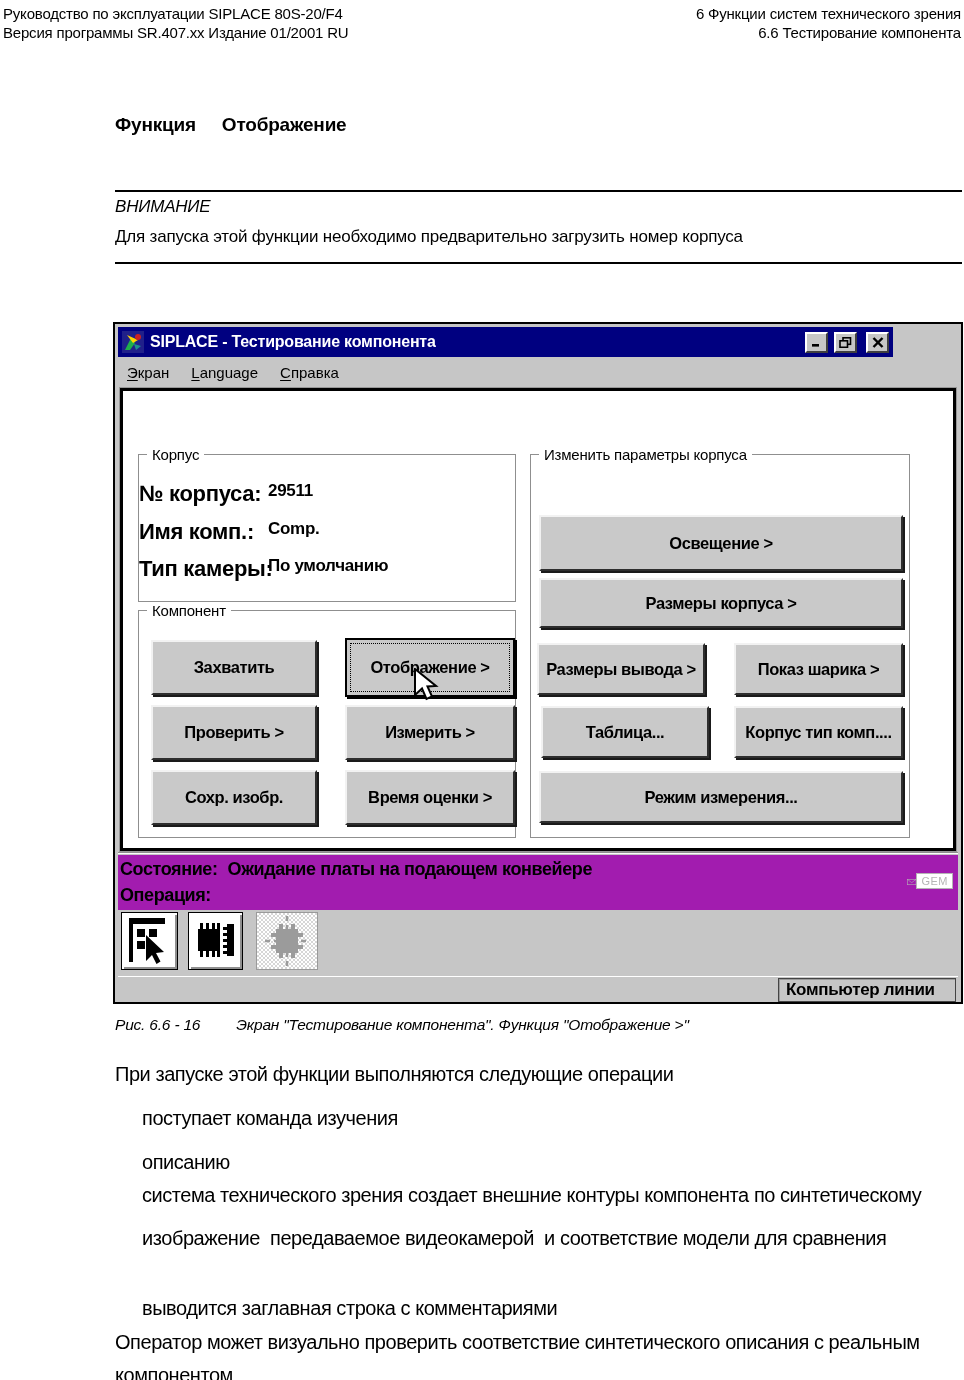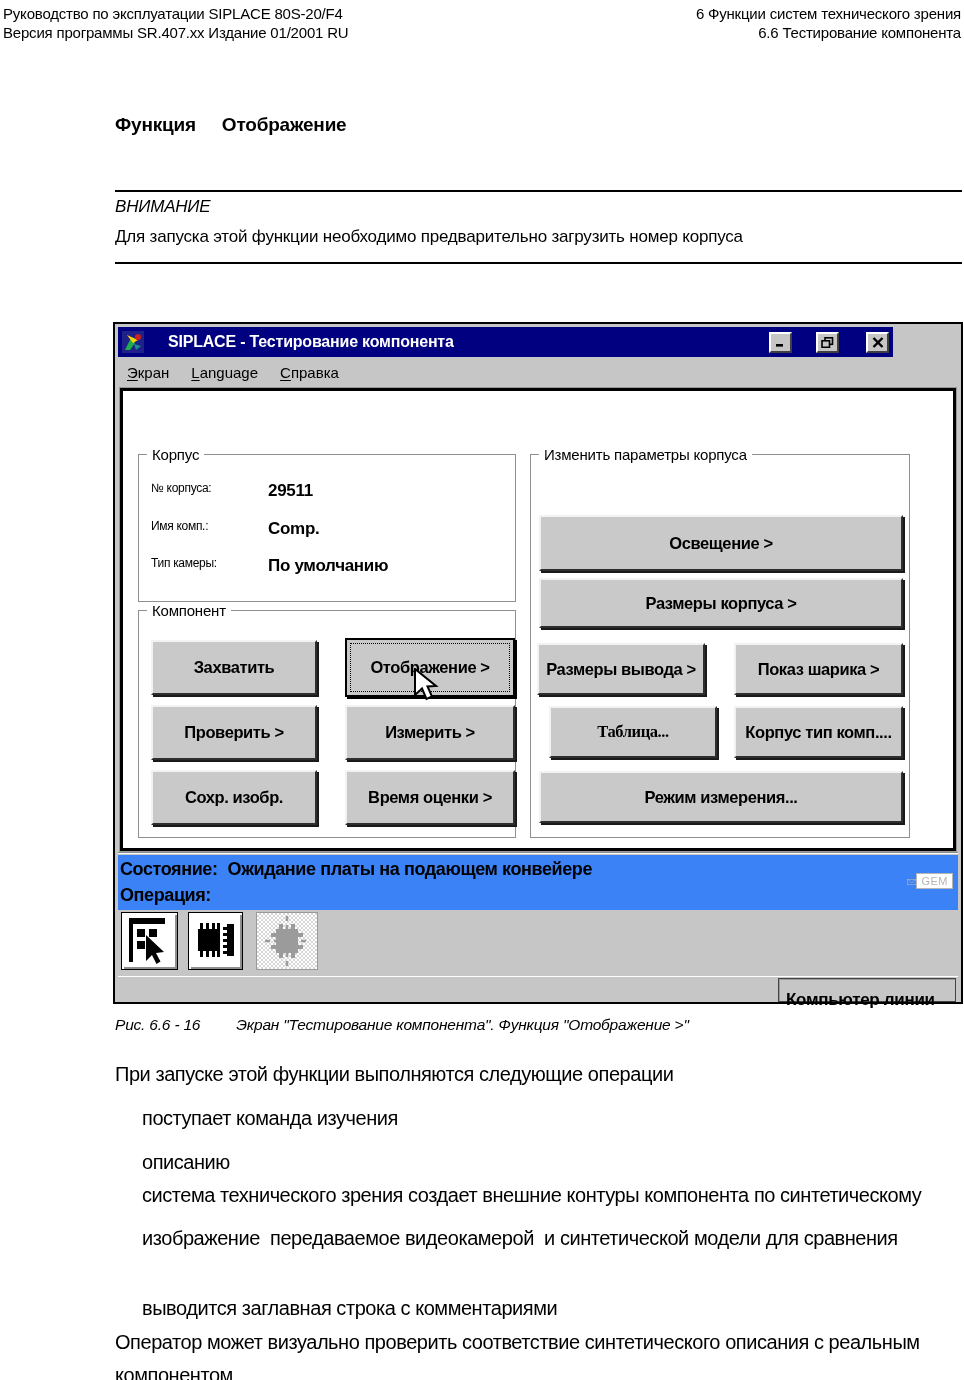--- a/index.html
+++ b/index.html
@@ -14,67 +14,67 @@
   .h-right { right:3px; top:4px; text-align:right; }
 
   
   .sec-heading { left:115px; top:114px; font-size:19px; font-weight:bold; display:flex; gap:26px; letter-spacing:-0.2px; }
   .rule { left:115px; width:847px; height:2px; background:#000; }
   .warn-title { left:115px; top:197px; font-size:17px; letter-spacing:-0.2px;font-style:italic; }
   .warn-text  { left:115px; top:227px; font-size:17px; letter-spacing:-0.2px; }
 
   
   .dialog { left:113px; top:322px; width:850px; height:682px; background:#c6c6c6; border:2px solid #000; }
-  .titlebar { left:3px; top:3px; width:775px; height:30px; background:#000080; display:flex; align-items:center; padding:0 4px; gap:24px; }
+  .titlebar { left:3px; top:3px; width:775px; height:30px; background:#000080; display:flex; align-items:center; padding:0 4px; gap:6px; }
   .title-text { color:#fff; font-weight:bold; font-size:16px; letter-spacing:-0.2px; flex:1; white-space:pre; }
   .winbtn { width:23px; height:21px; background:#c6c6c6; border:2px solid; border-color:#fff #404040 #404040 #fff; display:flex; align-items:center; justify-content:center; }
   .winbtn.close { margin-left:3px; }
 
   .menubar { left:3px; top:33px; width:840px; height:31px; display:flex; align-items:center; padding-left:9px; gap:22px; font-size:15px; }
   .menu-item { white-space:pre; }
   .accel { text-decoration:underline; text-underline-offset:2px; }
 
   .client { left:5px; top:64px; width:836px; height:463px; background:#fff; border:3px solid #000; box-shadow:0 0 0 1px #979797; }
 
   .group { position:absolute; border:1px solid #8f8f8f; box-shadow:inset 1px 1px 0 #fff, 1px 1px 0 #fff; }
   .group-label { position:absolute; top:-9px; left:8px; background:#fff; padding:0 5px; font-size:15px; letter-spacing:-0.2px; }
   .g-korpus { left:15px; top:63px; width:378px; height:148px; }
   .g-comp   { left:15px; top:219px; width:378px; height:228px; }
   .g-params { left:407px; top:63px; width:380px; height:384px; }
 
-  .f-label { position:absolute; left:12px; font-weight:normal; font-size:12px; letter-spacing:-0.3px; }
+  .f-label { position:absolute; left:0; font-weight:bold; font-size:22px; letter-spacing:-0.3px; }
   .f-value { position:absolute; left:129px; font-weight:bold; font-size:17px; letter-spacing:-0.3px; }
 
   .btn { position:absolute; background:#c9c9c9; border:2px solid; border-color:#f2f2f2 #2e2e2e #2e2e2e #f2f2f2;
          box-shadow:2px 2px 0 #1a1a1a; display:flex; align-items:center; justify-content:center;
          font-weight:bold; font-size:16.5px; letter-spacing:-0.4px; white-space:pre; cursor:default; }
   .btn-default { border:2px solid #000; box-shadow:2px 2px 0 #000; outline:1px dotted #000; outline-offset:-6px; }
 
   
   .b-cap     { left:12px;  top:29px;  width:166px; height:55px; }
   .b-disp    { left:206px; top:27px;  width:170px; height:59px; }
   .b-check   { left:12px;  top:94px;  width:166px; height:55px; }
   .b-measure { left:206px; top:94px;  width:170px; height:55px; }
   .b-save    { left:12px;  top:159px; width:166px; height:55px; }
   .b-time    { left:206px; top:159px; width:170px; height:55px; }
 
   
   .b-light { left:8px;   top:60px;  width:364px; height:56px; }
   .b-size  { left:8px;   top:123px; width:364px; height:50px; }
   .b-lead  { left:6px;   top:188px; width:168px; height:52px; }
   .b-ball  { left:203px; top:188px; width:169px; height:52px; }
-  .b-table { left:18px;   top:251px; width:168px; height:52px;font-family:Liberation Serif, serif; }
+  .b-table { left:10px;   top:251px; width:168px; height:52px; }
   .b-type  { left:203px; top:251px; width:169px; height:52px; }
   .b-mode  { left:8px;   top:316px; width:364px; height:52px; }
 
   .cursor-arrow { position:absolute; left:290px; top:277px; z-index:5; }
 
   .groove { left:3px; top:528px; width:840px; height:2px; background:#8f8f8f; border-bottom:1px solid #fff; }
 
-  .status-strip { left:3px; top:531px; width:840px; height:55px; background:#3b82f6; }
+  .status-strip { left:3px; top:531px; width:840px; height:55px; background:#a21caf; }
   .st-line { position:absolute; left:2px; font-weight:bold; font-size:18px; letter-spacing:-0.4px; white-space:pre; }
   .st-1 { top:4px; } .st-2 { top:30px; }
   .st-gap { display:inline-block; width:10px; }
 
   .gem { position:absolute; right:5px; top:1px; width:46px; height:52px; display:flex; flex-direction:row; align-items:center; }
   .gem-label { border:1.5px solid #b5b5b5; color:#b5b5b5; font-size:11px; line-height:13px; padding:1px 4px 0; margin-top:-2px; background:#fff; letter-spacing:0.5px; }
 
   .toolbar { left:3px; top:586px; width:840px; height:63px; background:#c6c6c6; }
   .tbtn { position:absolute; top:2px; height:58px; background:#fff; border:1px solid #000;
           box-shadow:inset 2px 2px 0 #fff, inset -2px -2px 0 #8f8f8f; display:flex; align-items:center; justify-content:center; }
@@ -82,21 +82,21 @@
   .tb-2 { left:70px;  width:55px; }
   .tb-3 { left:138px; width:62px; border-color:#9a9a9a; box-shadow:none;
           background-color:#fff;
           background-image:linear-gradient(45deg,#d6d6d6 25%,transparent 25%,transparent 75%,#d6d6d6 75%),
                            linear-gradient(45deg,#d6d6d6 25%,transparent 25%,transparent 75%,#d6d6d6 75%);
           background-size:4px 4px; background-position:0 0,2px 2px; }
 
   .statusbar { left:3px; top:652px; width:840px; height:26px; background:#c6c6c6; border-top:1px solid #fff; }
   .sb-cell { position:absolute; right:2px; top:1px; width:178px; height:24px; background:#c6c6c6;
              border:1px solid #444; box-shadow:inset 1px 1px 0 #9a9a9a;
-             font-weight:bold; font-size:17px; letter-spacing:-0.3px; padding:11px 0 0 7px; }
+             font-weight:bold; font-size:17px; letter-spacing:-0.3px; padding:1px 0 0 7px; }
 
   
   .caption { left:115px; top:1016px; font-style:italic; font-size:15.5px; display:flex; gap:36px; white-space:pre; letter-spacing:-0.2px; }
   .bodytext { font-size:20px; letter-spacing:-0.45px; }
   .bodytext .ln { display:block; line-height:33px; white-space:pre; }
   .p-intro { left:115px; top:1058px; }
   .p-i1 { left:142px; top:1102px; }
   .p-i2 { left:142px; top:1146px; }
   .p-i3 { left:142px; top:1222px; }
   .p-i4 { left:142px; top:1292px; }
@@ -279,21 +279,21 @@
     <span class="ln">При запуске этой функции выполняются следующие операции</span>
   </div>
   <div class="abs bodytext p-i1">
     <span class="ln">поступает команда изучения</span>
   </div>
   <div class="abs bodytext p-i2">
     <span class="ln">описанию</span>
     <span class="ln">система технического зрения создает внешние контуры компонента по синтетическому</span>
   </div>
   <div class="abs bodytext p-i3">
-    <span class="ln">изображение  передаваемое видеокамерой  и синтетической модели для сравнения</span>
+    <span class="ln">изображение  передаваемое видеокамерой  и соответствие модели для сравнения</span>
   </div>
   <div class="abs bodytext p-i4">
     <span class="ln">выводится заглавная строка с комментариями</span>
   </div>
   <div class="abs bodytext p-outro">
     <span class="ln">Оператор может визуально проверить соответствие синтетического описания с реальным</span>
     <span class="ln">компонентом</span>
   </div>
 
 </div>

